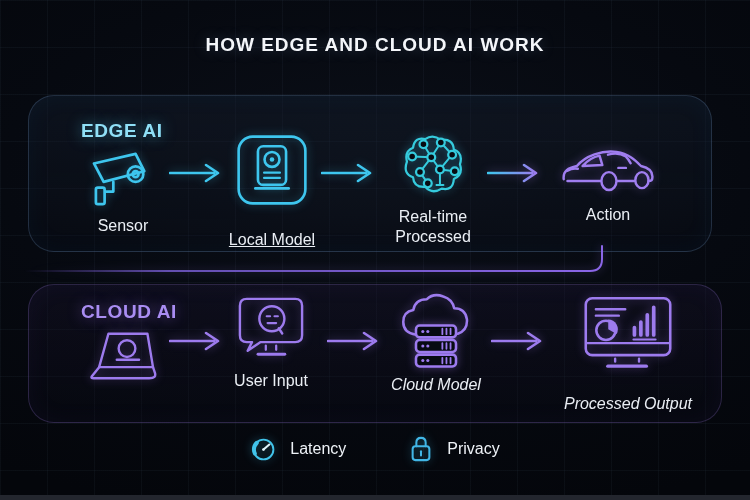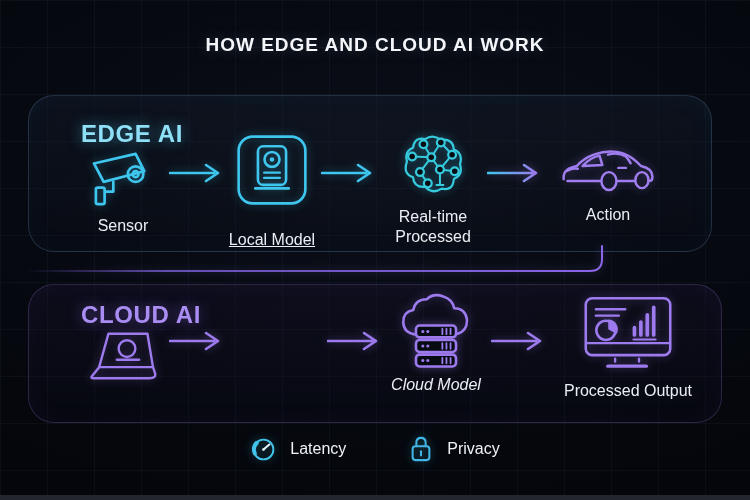--- a/index.html
+++ b/index.html
@@ -26,21 +26,21 @@
     border:1px solid rgba(110,150,200,0.25);
     background:linear-gradient(180deg, rgba(24,34,50,0.38), rgba(12,16,26,0.22));
     box-shadow:0 0 24px rgba(40,120,180,0.06) inset;
   }
   .panel-cloud{
     left:28px;top:284px;width:692px;height:137px;
     border:1px solid rgba(150,120,220,0.25);
     background:linear-gradient(180deg, rgba(28,22,48,0.34), rgba(13,12,26,0.22));
     box-shadow:0 0 24px rgba(120,80,200,0.06) inset;
   }
-  .heading{position:absolute;font-size:24px;font-weight:800;letter-spacing:.6px;}
+  .heading{position:absolute;font-size:19px;font-weight:800;letter-spacing:.6px;}
   .edge-heading{left:52px;top:24px;color:#8fdff6;text-shadow:0 0 14px rgba(80,200,240,.55);}
   .cloud-heading{left:52px;top:16px;color:#a98df2;text-shadow:0 0 14px rgba(150,110,240,.55);}
   .step{position:absolute;text-align:center;}
   .step svg{display:block;margin:0 auto;}
   .step-label{
     display:block;color:#eaeef4;font-size:16px;font-weight:500;line-height:1.25;
   }
   .arrow{position:absolute;}
   .glow-c{filter:drop-shadow(0 0 5px rgba(62,198,238,.40));}
   .glow-p{filter:drop-shadow(0 0 5px rgba(157,123,238,.40));}
@@ -164,20 +164,32 @@
         <path d="M12 41 L4 51 Q3 53 6 53 H66 Q74 53 72 47 L70 41"></path>
       </svg>
     </div>
 
     <span class="arrow" style="left:140px;top:45px;">
       <svg class="glow-p" width="58" height="22" viewBox="0 0 58 22" fill="none" stroke="#9d7bee" stroke-width="2.6" stroke-linecap="round" stroke-linejoin="round">
         <path d="M1 11 H45 M37 3 L49 11 L37 19"></path>
       </svg>
     </span>
 
+    <div class="step" style="left:182px;top:10px;width:120px;">
+      <svg class="glow-p" width="76" height="70" viewBox="0 0 88 80" fill="none" stroke="#9d7bee" stroke-width="2.8" stroke-linecap="round" stroke-linejoin="round">
+        <path d="M16 4 H72 Q80 4 80 12 V46 Q80 54 72 54 H32 L17 64 L22 54 H16 Q8 54 8 46 V12 Q8 4 16 4 Z"></path>
+        <circle cx="45" cy="27" r="14.5"></circle>
+        <path d="M53 38 L57 44"></path>
+        <path d="M39 24 H43 M48 24 H52" stroke-width="2.4"></path>
+        <path d="M40 32 H50" stroke-width="2.4"></path>
+        <path d="M38 58 V63 M50 58 V63" stroke-width="2.6"></path>
+        <path d="M29 68 H60" stroke-width="3.4"></path>
+      </svg>
+      <span class="step-label" style="margin-top:6px;">User Input</span>
+    </div>
 
     <span class="arrow" style="left:298px;top:45px;">
       <svg class="glow-p" width="58" height="22" viewBox="0 0 58 22" fill="none" stroke="#9d7bee" stroke-width="2.6" stroke-linecap="round" stroke-linejoin="round">
         <path d="M1 11 H45 M37 3 L49 11 L37 19"></path>
       </svg>
     </span>
 
     <div class="step" style="left:340px;top:6px;width:134px;">
       <svg class="glow-p" width="84" height="80" viewBox="0 0 90 88" fill="none" stroke="#9d7bee" stroke-width="2.8" stroke-linecap="round" stroke-linejoin="round">
         <path d="M23 48 Q9 46 9 34 Q9 23 20 21 Q22 9 35 9 Q42 2 53 6 Q63 9 65 19 Q77 19 79 31 Q80 43 69 47"></path>
@@ -208,21 +220,21 @@
         <rect x="3" y="3" width="92" height="62" rx="7"></rect>
         <path d="M4 52 H94" stroke-width="2.4"></path>
         <path d="M14 15 H46 M14 22 H39" stroke-width="2.6"></path>
         <circle cx="25" cy="38" r="10.5"></circle>
         <path d="M27.5 36.8 L27.5 26.3 A10.5 10.5 0 0 1 36.6 42 Z" fill="#9d7bee" stroke="none"></path>
         <path d="M56 43 V35 M63 43 V29 M70 43 V21 M77 43 V13" stroke-width="4"></path>
         <path d="M55 48 H79" stroke-width="2.4"></path>
         <path d="M35 69 V72 M61 69 V72" stroke-width="2.6"></path>
         <path d="M27 77 H69" stroke-width="3.6"></path>
       </svg>
-      <span class="step-label" style="margin-top:8px;">Processed Output</span>
+      <span class="step-label" style="margin-top:21px;font-style:italic;">Processed Output</span>
     </div>
   </section>
 
   <div class="legend">
     <div class="legend-item">
       <svg class="glow-c" width="27" height="27" viewBox="0 0 30 30" fill="none" stroke="#41c3ea" stroke-width="2.1" stroke-linecap="round" stroke-linejoin="round">
         <circle cx="15" cy="15" r="11"></circle>
         <path d="M5.4 19.5 A11 11 0 0 1 7.6 7.5" stroke-width="4.4"></path>
         <path d="M15 15 L21.5 9.5" stroke="#dff3fa" stroke-width="2.4"></path>
         <circle cx="15" cy="15" r="1.5" fill="#dff3fa" stroke="none"></circle>

